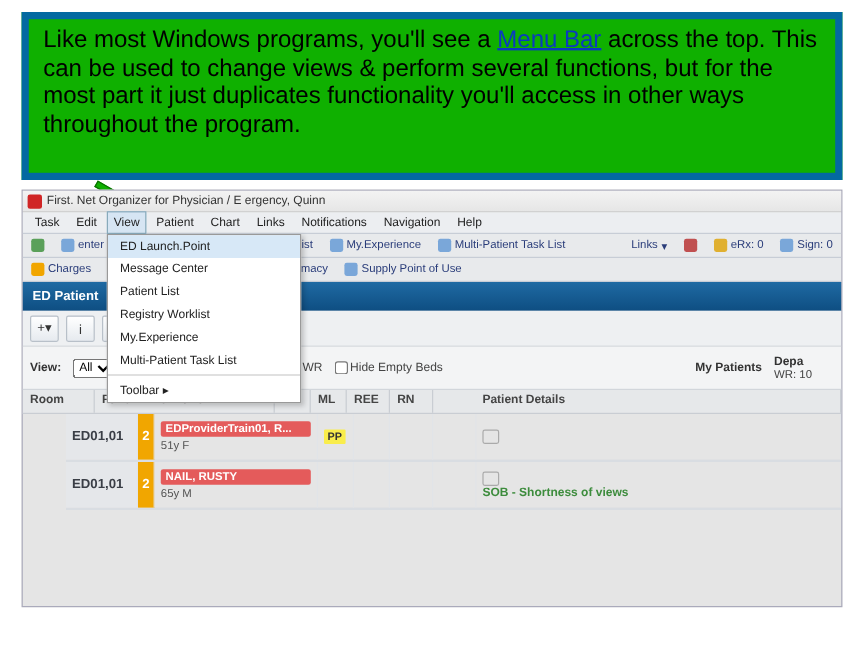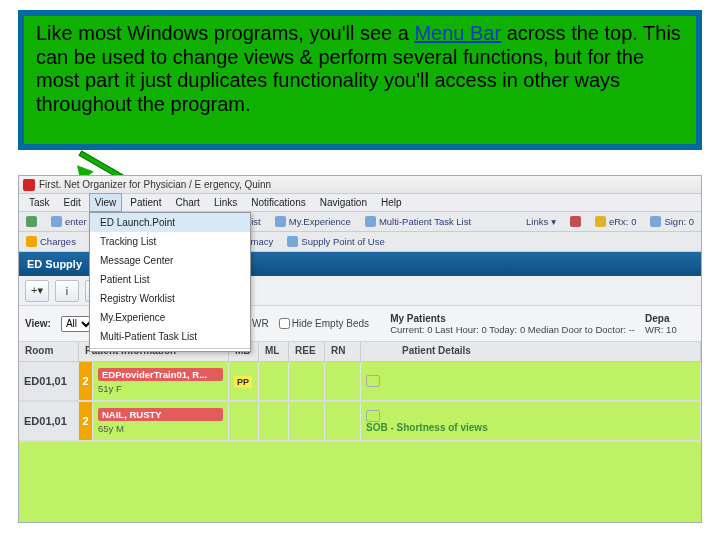--- a/index.html
+++ b/index.html
@@ -11,21 +11,21 @@
   font-family: Georgia, "Trebuchet MS", serif; font-size: 20px; color: #000; line-height: 1.18; }
 .callout .menubar-ref { text-decoration: underline; color: #0a3ac0; }
 
 .arrow { position: absolute; left: 80px; top: 150px; }
 .arrow-line { width: 80px; height: 6px; background: #0fb000; border: 1px solid #0a6e00; transform: rotate(30deg); transform-origin: left center; }
 .arrow-head { position: absolute; left: -6px; top: 18px; width: 0; height: 0;
   border-left: 9px solid transparent; border-right: 9px solid transparent; border-top: 14px solid #0fb000;
   transform: rotate(20deg); }
 
 
-.app { position: absolute; left: 18px; top: 175px; width: 684px; height: 348px; border: 1px solid #aab; background: #bef264; font-size: 10px; color: #333; }
+.app { position: absolute; left: 18px; top: 158px; width: 684px; height: 348px; border: 1px solid #aab; background: #e5e5e5; font-size: 10px; color: #333; }
 
 .titlebar { height: 18px; background: linear-gradient(#f3f3f3,#e6e6e6); display: flex; align-items: center; padding: 0 4px; gap: 4px; border-bottom: 1px solid #ccc; }
 .titlebar .appicon { width: 12px; height: 12px; background: #d02525; display: inline-block; border-radius: 2px; }
 .titlebar .title { font-size: 10px; }
 
 .menubar { height: 18px; display: flex; align-items: center; padding: 0 4px; gap: 2px; background: #eceef1; border-bottom: 1px solid #c7cdd6; }
 .menubar .mi { padding: 2px 6px; cursor: pointer; color: #222; }
 .menubar .mi.open { background: #d6e5f3; border: 1px solid #8ab; padding: 3px 5px; }
 
 .dropdown { position: absolute; left: 70px; top: 36px; width: 162px; background: #fff; border: 1px solid #999; box-shadow: 2px 2px 4px rgba(0,0,0,.2); z-index: 5; }
@@ -62,21 +62,21 @@
 .colhead .ch { border-right: 1px solid #c9cdd3; padding: 3px 6px; font-weight: bold; }
 .ch.room { width: 60px; }
 .ch.pi { width: 150px; }
 .ch.mb { width: 30px; }
 .ch.ml { width: 30px; }
 .ch.ree { width: 36px; }
 .ch.rn { width: 36px; }
 .ch.det { flex: 1; margin-left: 35px; }
 
 .rows { }
-.row { height: 40px; border-bottom: 2px solid #d9dde2; display: flex; }
+.row { height: 40px; border-bottom: 2px solid #d9dde2; display: flex; margin-left: 36px; }
 .row .cell { border-right: 1px solid #e1e4e8; padding: 3px 5px; font-size: 10px; display: flex; flex-direction: column; justify-content: center; }
 .cell.room { width: 60px; font-weight: bold; font-size: 11px; color: #3a3e46; background: #e5e7ea; }
 .cell.acu { width: 14px; background: #f1a600; color: #fff; font-weight: bold; align-items: center; font-size: 11px; }
 .cell.pi { width: 136px; }
 .cell.pi .name { background: #e45b5b; color: #fff; font-weight: bold; padding: 1px 4px; border-radius: 2px; display: inline-block; font-size: 9.5px; max-width: 128px; overflow: hidden; text-overflow: ellipsis; white-space: nowrap; }
 .cell.pi .meta { color: #555; font-size: 9.5px; margin-top: 2px; }
 .cell.mb { width: 30px; }
 .cell.ml { width: 30px; }
 .cell.ree { width: 36px; }
 .cell.rn { width: 36px; }
@@ -114,27 +114,27 @@
     <span class="mi">Patient</span>
     <span class="mi">Chart</span>
     <span class="mi">Links</span>
     <span class="mi">Notifications</span>
     <span class="mi">Navigation</span>
     <span class="mi">Help</span>
   </div>
 
   <div class="dropdown">
     <div class="dmi hl">ED Launch.Point</div>
-    <div class="dmi">Tracking List</div>
     <div class="dmi">Message Center</div>
     <div class="dmi">Patient List</div>
     <div class="dmi">Registry Worklist</div>
     <div class="dmi">My.Experience</div>
     <div class="dmi">Multi-Patient Task List</div>
     <div class="sep"></div>
+    <div class="dmi"><span>Toolbar</span> <span>▸</span></div>
   </div>
 
   <div class="toolbar">
     <span class="tb">
         <span class="ic g"></span>
       </span>
     <span class="tb">
         <span class="ic"></span>
         <span>enter</span>
       </span>
@@ -179,21 +179,21 @@
         <span class="ic" style="background:#5aa05a"></span>
         <span>Patient Pharmacy</span>
       </span>
     <span class="tb">
         <span class="ic"></span>
         <span>Supply Point of Use</span>
       </span>
   </div>
 
   <div class="bluebar">
-    <span>ED Supply</span>
+    <span>ED Patient</span>
   </div>
 
   <div class="subtool">
     <span class="sbtn">+▾</span>
     <span class="sbtn">ℹ</span>
     <span class="sbtn">▤</span>
     <span class="sbtn">↻</span>
   </div>
 
   <div class="filters">
@@ -207,21 +207,20 @@
     <span class="chk">
         <input type="checkbox" style="">
         <span>WR</span>
       </span>
     <span class="chk">
         <input type="checkbox" style="">
         <span>Hide Empty Beds</span>
       </span>
     <div class="right">
       <div class="lab">My Patients</div>
-      <div class="mprow">Current: 0   Last Hour: 0   Today: 0   Median Door to Doctor: --</div>
     </div>
     <div style="width:50px">
       <div class="lab">Depa</div>
       <div class="mprow">WR: 10</div>
     </div>
   </div>
 
   <div class="colhead">
     <div class="ch room">Room</div>
     <div class="ch pi">Patient Information</div>

